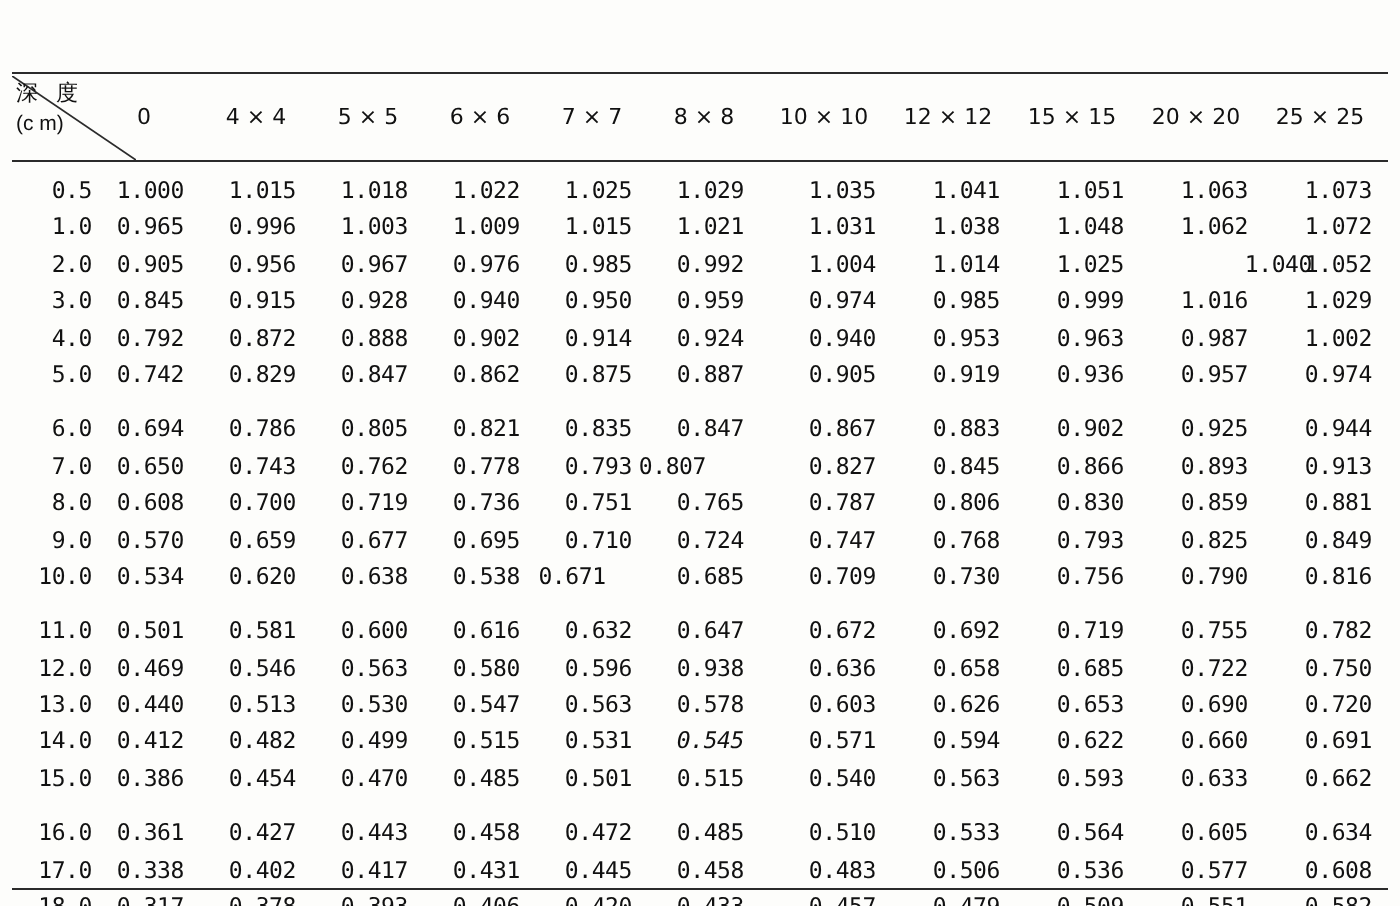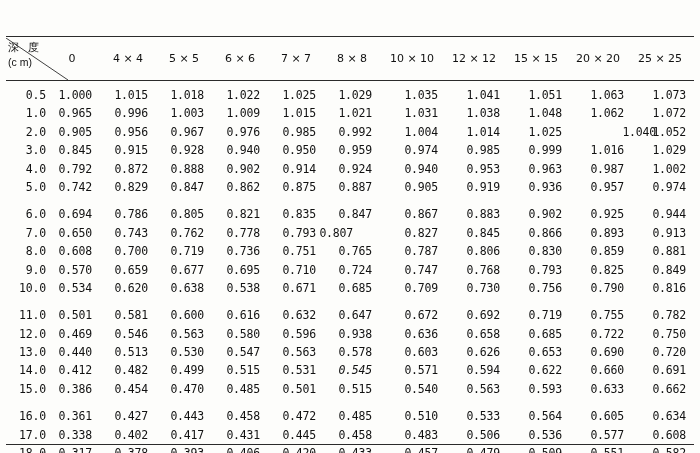--- a/index.html
+++ b/index.html
@@ -302,21 +302,21 @@
           <div class="cell" style="left: 502px; width: 60px;">0.793</div>
           <div class="cell" style="left: 564px; width: 60px;">0.825</div>
           <div class="cell" style="left: 626px; width: 60px;">0.849</div>
         </div>
         <div class="row">
           <div class="cell depth" style="left: -14px; width: 60px;">10.0</div>
           <div class="cell" style="left: 32px; width: 60px;">0.534</div>
           <div class="cell" style="left: 88px; width: 60px;">0.620</div>
           <div class="cell" style="left: 144px; width: 60px;">0.638</div>
           <div class="cell" style="left: 200px; width: 60px;">0.538</div>
-          <div class="cell" style="left: 256px; width: 60px;">0.671</div>
+          <div class="cell" style="left: 256px; width: 60px; text-align: center;">0.671</div>
           <div class="cell" style="left: 312px; width: 60px;">0.685</div>
           <div class="cell" style="left: 378px; width: 60px;">0.709</div>
           <div class="cell" style="left: 440px; width: 60px;">0.730</div>
           <div class="cell" style="left: 502px; width: 60px;">0.756</div>
           <div class="cell" style="left: 564px; width: 60px;">0.790</div>
           <div class="cell" style="left: 626px; width: 60px;">0.816</div>
         </div>
       </div>
       <div class="group">
         <div class="row">

